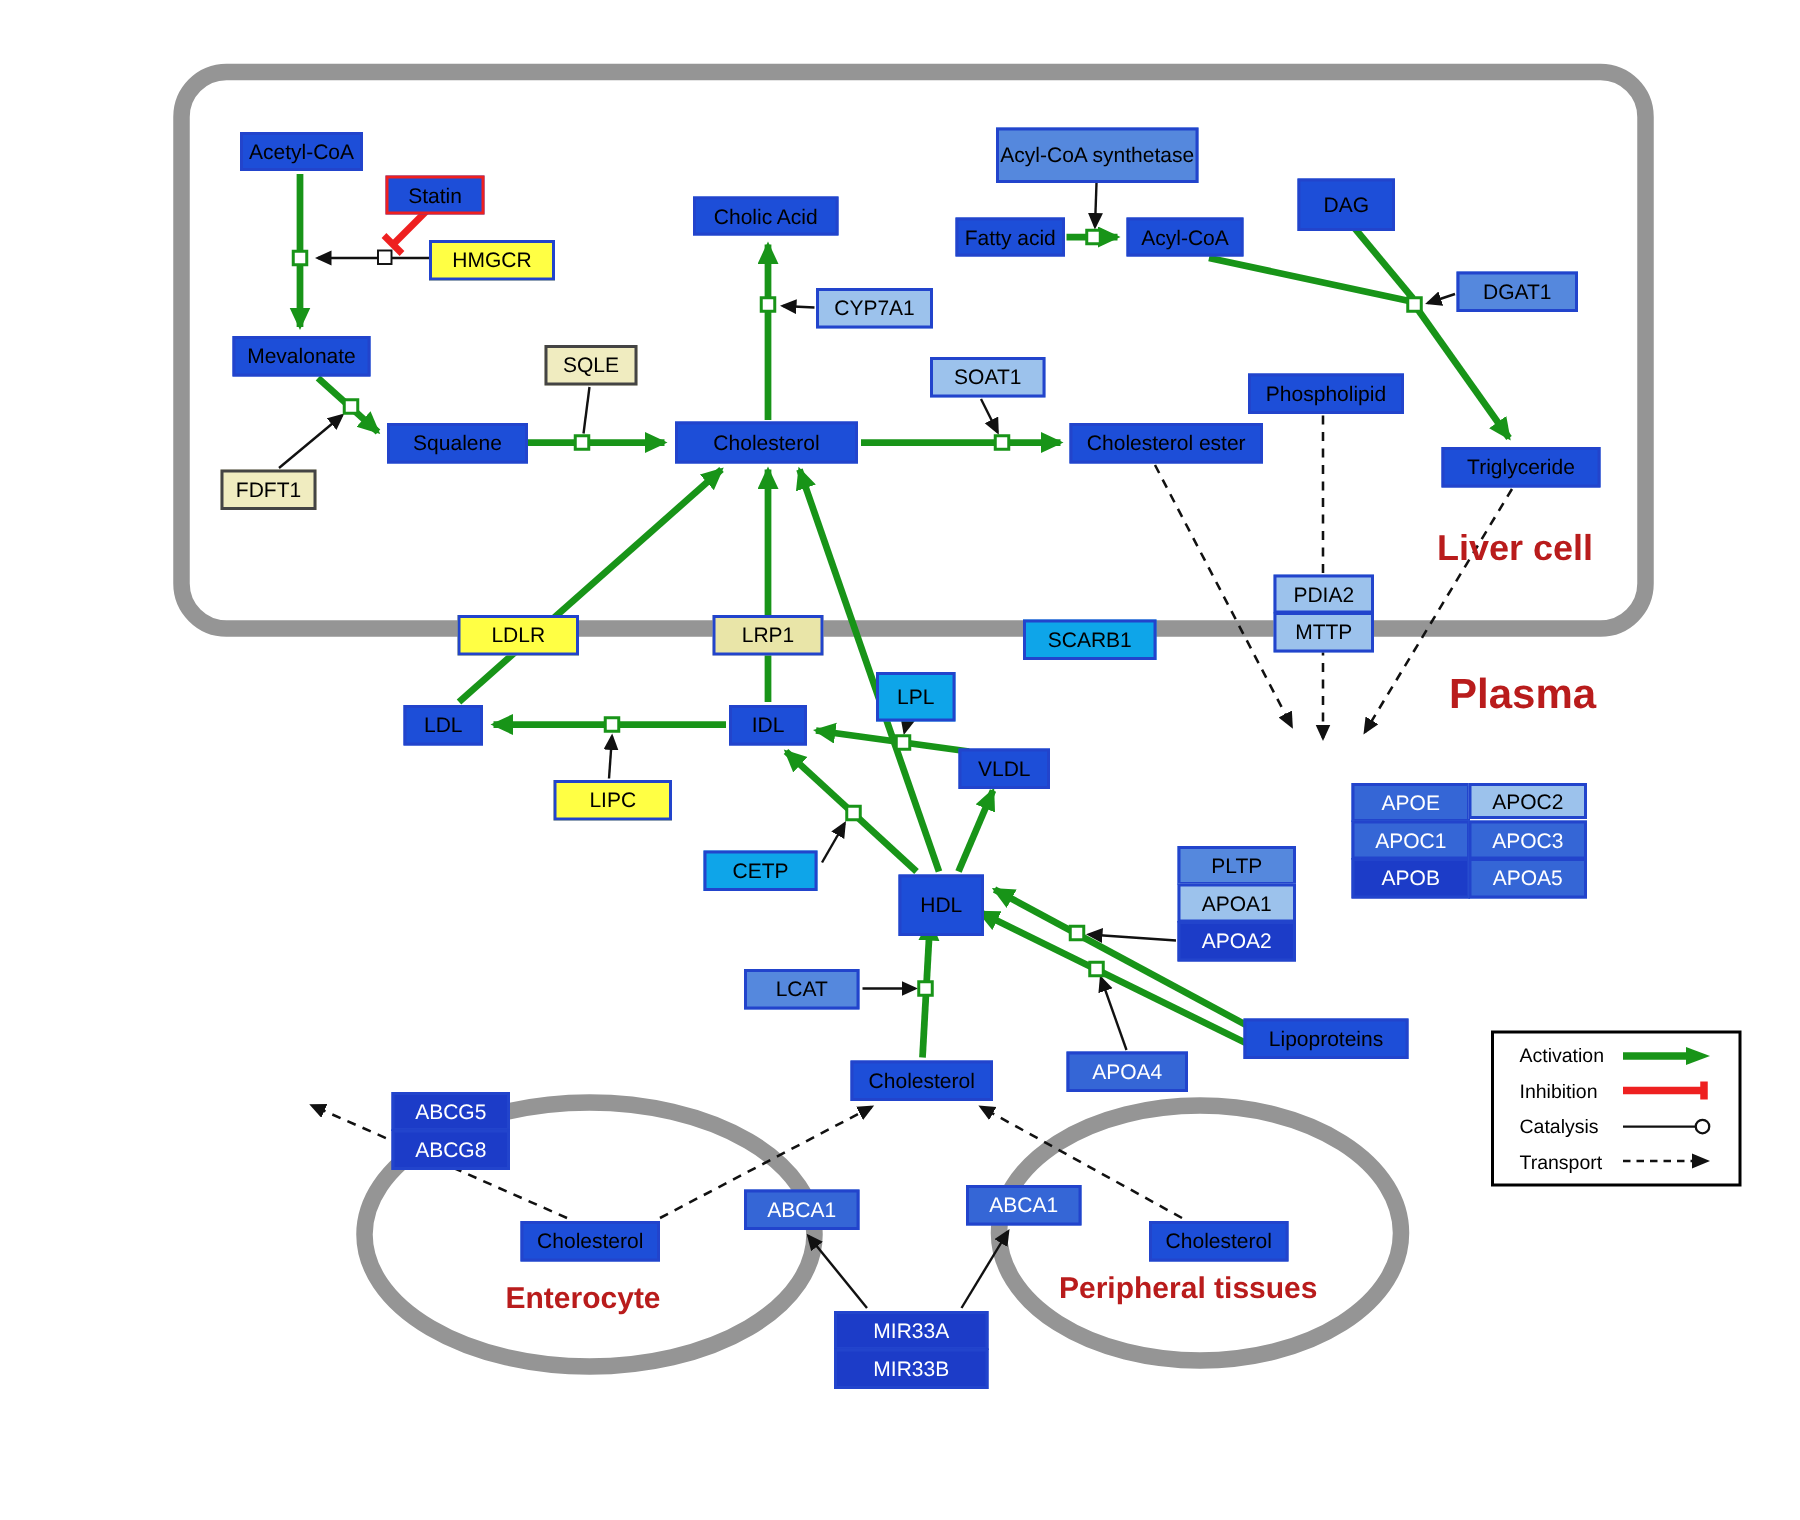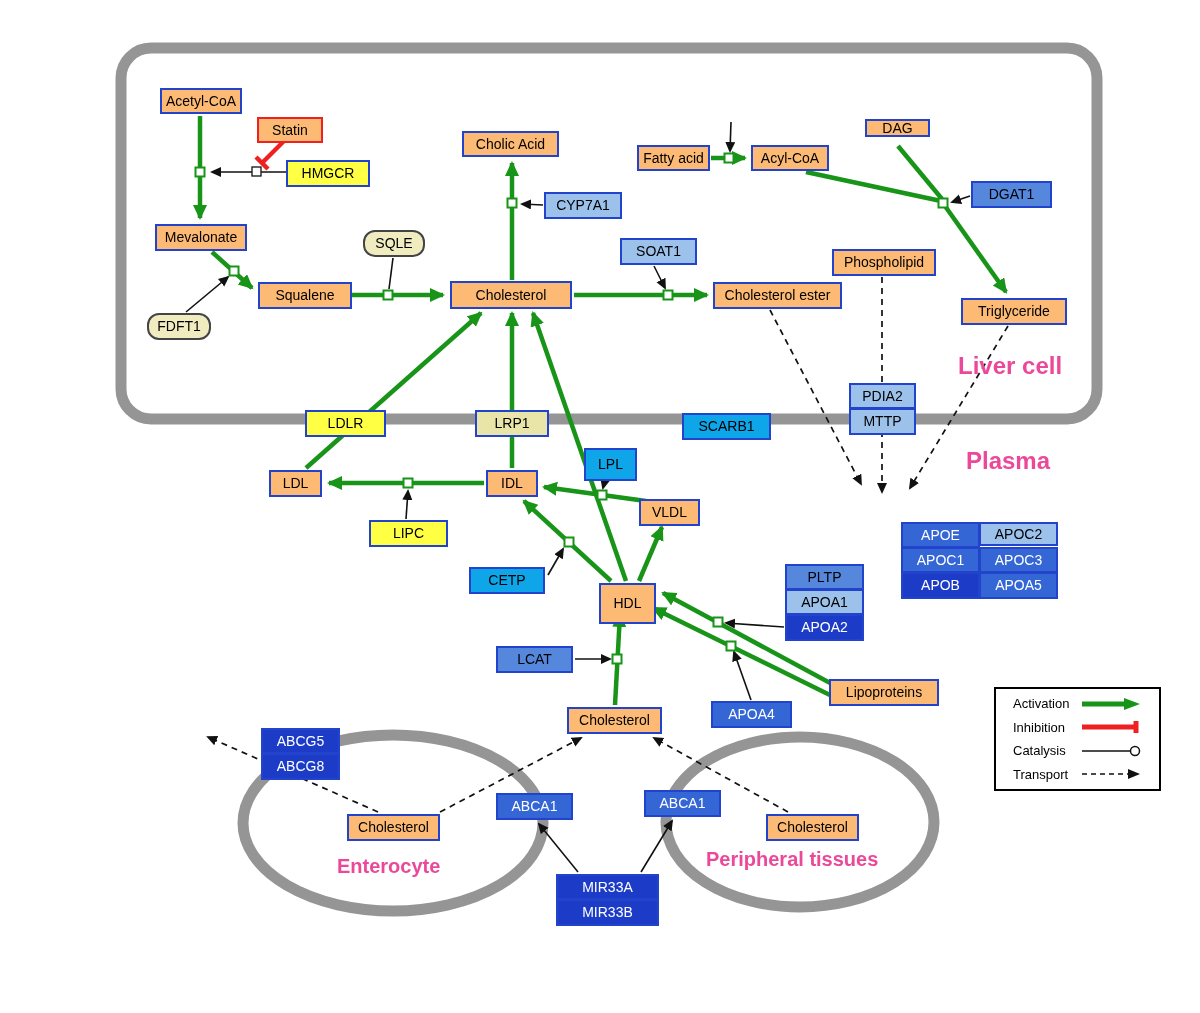--- a/index.html
+++ b/index.html
@@ -4,34 +4,34 @@
 <style>
   html,body { margin:0; padding:0; background:#ffffff; }
   #canvas {
     position:relative; width:1200px; height:1013px; overflow:hidden;
     font-family:"Liberation Sans", sans-serif; background:#ffffff;
   }
   svg.layer { position:absolute; left:0; top:0; z-index:1; }
   .box {
     position:absolute; box-sizing:border-box; z-index:3;
     display:flex; align-items:center; justify-content:center;
-    background:#fdba74; border:2px solid #2244cc; color:#000;
+    background:#1d4ed8; border:2px solid #2244cc; color:#000;
     font-size:14px; line-height:1.05; text-align:center; cursor:pointer;
   }
   .b-red   { border-color:#ee2020; }
   .b-yellow{ background:#ffff44; }
-  .b-pale  { background:#f0ecc0; border-color:#444444;border-radius:12px; }
+  .b-pale  { background:#f0ecc0; border-color:#444444; }
   .b-paleb { background:#e9e5a8; }
   .b-lb1   { background:#0ea5e9; }
   .b-lb2   { background:#9cc2ec; }
   .b-mb    { background:#5588dd; }
   .b-b     { background:#3566d6; color:#ffffff; }
   .b-db    { background:#1c3cc8; color:#ffffff; }
   .rlabel {
-    position:absolute; z-index:2; color:#ec4899; font-weight:bold;
+    position:absolute; z-index:2; color:#b91c1c; font-weight:bold;
   }
   .legend {
     position:absolute; left:994px; top:687px; width:167px; height:104px;
     border:2px solid #000; background:#fff; z-index:3; box-sizing:border-box;
     display:flex; flex-direction:column; justify-content:space-around; padding:3px 10px;
   }
   .legend-row {
     display:flex; align-items:center; justify-content:space-between;
     padding:0 7px; height:24px;
   }
@@ -124,39 +124,40 @@
       <rect x="403.5" y="478.5" width="9" height="9"></rect>
       <rect x="597.5" y="490.5" width="9" height="9"></rect>
       <rect x="564.5" y="537.5" width="9" height="9"></rect>
       <rect x="713.5" y="617.5" width="9" height="9"></rect>
       <rect x="726.5" y="641.5" width="9" height="9"></rect>
       <rect x="612.5" y="654.5" width="9" height="9"></rect>
     </g>
   </svg>
 
   <div class="rlabel" style="left:958px;top:352px;font-size:24px">Liver cell</div>
-  <div class="rlabel" style="left:966px;top:447px;font-size:24px">Plasma</div>
+  <div class="rlabel" style="left:966px;top:447px;font-size:28px">Plasma</div>
   <div class="rlabel" style="left:337px;top:855px;font-size:20px">Enterocyte</div>
   <div class="rlabel" style="left:706px;top:848px;font-size:20px">Peripheral tissues</div>
 
   <div class="box" style="left:160px;top:88px;width:82px;height:26px">Acetyl-CoA</div>
   <div class="box b-red" style="left:257px;top:117px;width:66px;height:26px">Statin</div>
   <div class="box b-yellow" style="left:286px;top:160px;width:84px;height:27px">HMGCR</div>
   <div class="box" style="left:155px;top:224px;width:92px;height:27px">Mevalonate</div>
   <div class="box b-pale" style="left:363px;top:230px;width:62px;height:27px">SQLE</div>
   <div class="box b-pale" style="left:147px;top:313px;width:64px;height:27px">FDFT1</div>
   <div class="box" style="left:258px;top:282px;width:94px;height:27px">Squalene</div>
   <div class="box" style="left:450px;top:281px;width:122px;height:28px">Cholesterol</div>
   <div class="box" style="left:462px;top:131px;width:97px;height:26px">Cholic Acid</div>
   <div class="box b-lb2" style="left:544px;top:192px;width:78px;height:27px">CYP7A1</div>
   <div class="box b-lb2" style="left:620px;top:238px;width:77px;height:27px">SOAT1</div>
   <div class="box" style="left:713px;top:282px;width:129px;height:27px">Cholesterol ester</div>
+  <div class="box b-mb" style="left:664px;top:85px;width:135px;height:37px">Acyl-CoA synthetase</div>
   <div class="box" style="left:637px;top:145px;width:73px;height:26px">Fatty acid</div>
   <div class="box" style="left:751px;top:145px;width:78px;height:26px">Acyl-CoA</div>
-  <div class="box" style="left:865px;top:119px;width:65px;height:18px">DAG</div>
+  <div class="box" style="left:865px;top:119px;width:65px;height:35px">DAG</div>
   <div class="box b-mb" style="left:971px;top:181px;width:81px;height:27px">DGAT1</div>
   <div class="box" style="left:832px;top:249px;width:104px;height:27px">Phospholipid</div>
   <div class="box" style="left:961px;top:298px;width:106px;height:27px">Triglyceride</div>
 
   <div class="box b-yellow" style="left:305px;top:410px;width:81px;height:27px">LDLR</div>
   <div class="box b-paleb" style="left:475px;top:410px;width:74px;height:27px">LRP1</div>
   <div class="box b-lb1" style="left:682px;top:413px;width:89px;height:27px">SCARB1</div>
   <div class="box b-lb2" style="left:849px;top:383px;width:67px;height:26px">PDIA2</div>
   <div class="box b-lb2" style="left:849px;top:408px;width:67px;height:27px">MTTP</div>
 

